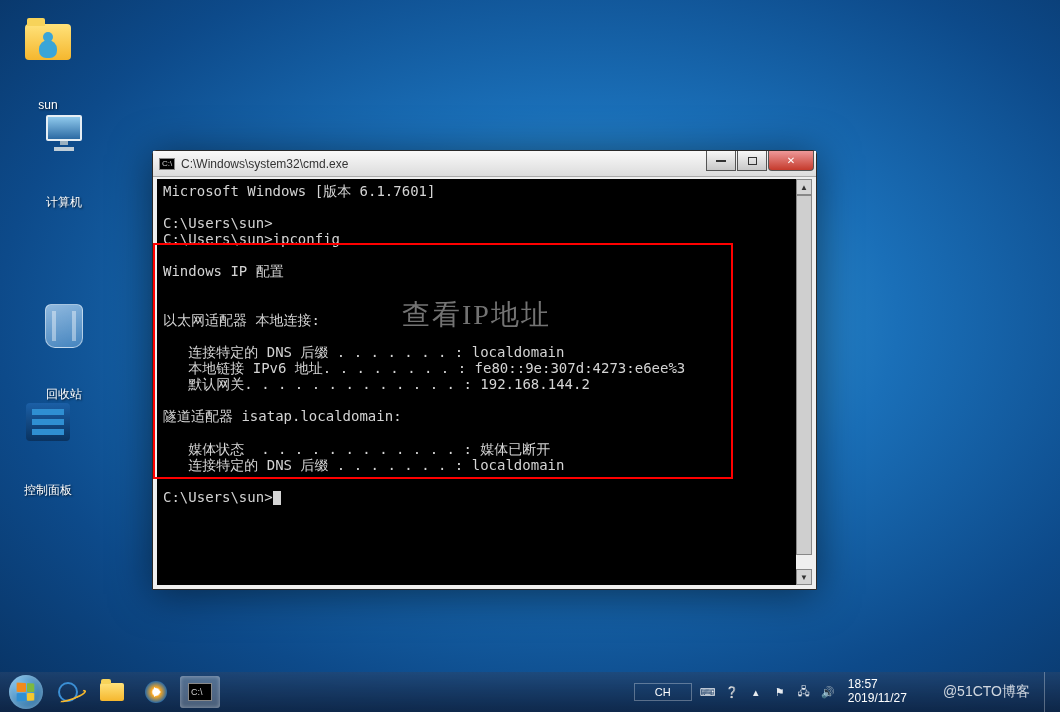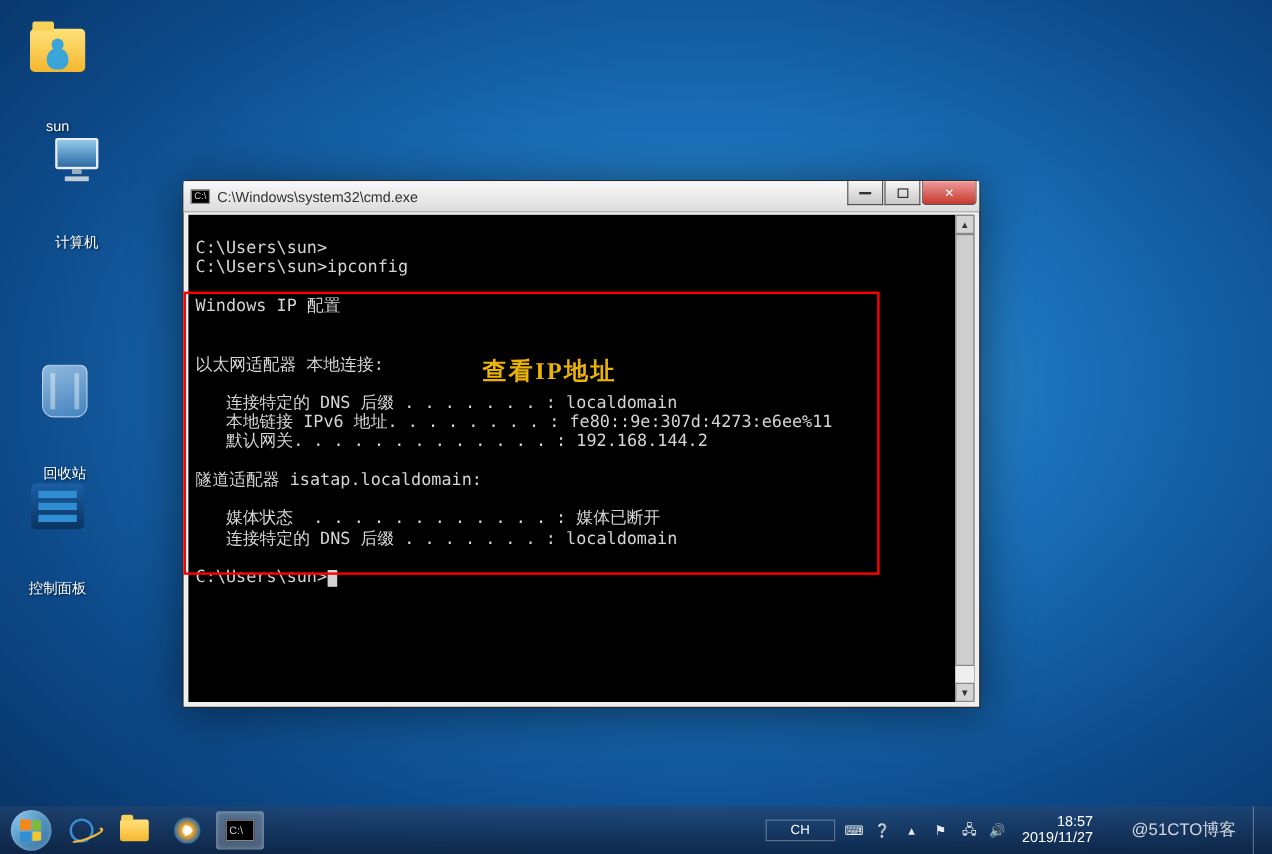--- a/index.html
+++ b/index.html
@@ -55,21 +55,21 @@
 .win-min span{border-bottom:2px solid #333;width:10px;height:0;display:block;}
 .win-max span{border:1.5px solid #333;width:9px;height:8px;display:block;}
 
 .cmd-body{position:absolute;top:28px;left:4px;right:4px;bottom:4px;background:#000;font-family:"NSimSun","SimSun","Consolas",monospace;font-size:14px;color:#d4d4d4;line-height:1.15;padding:4px 6px;}
 .cmd-body pre{white-space:pre;font-family:inherit;}
 .scrollbar{position:absolute;top:28px;right:4px;bottom:4px;width:16px;background:#efefef;}
 .scroll-arrow{height:16px;background:#d4d4d4;border:1px solid #888;display:flex;align-items:center;justify-content:center;font-size:8px;color:#333;}
 .scroll-thumb{position:absolute;top:16px;left:0;right:0;height:360px;background:#cfcfcf;border:1px solid #888;}
 
 .red-box{position:absolute;border:2px solid #ff0000;pointer-events:none;}
-.red-label{position:absolute;color:#eab308;font-family:"SimSun","Microsoft YaHei";font-size:20px;letter-spacing:2px;pointer-events:none;font-weight:bold;}
+.red-label{position:absolute;color:#737373;font-family:"SimSun","Microsoft YaHei";font-size:28px;letter-spacing:2px;pointer-events:none;}
 .cursor{display:inline-block;width:8px;height:14px;background:#d4d4d4;vertical-align:text-bottom;}
 
 
 .taskbar{position:absolute;bottom:0;left:0;right:0;height:40px;background:linear-gradient(rgba(40,70,110,0.6),rgba(15,35,65,0.85));display:flex;align-items:center;padding:0 6px;backdrop-filter:blur(2px);}
 .start-orb{width:40px;height:40px;display:flex;align-items:center;justify-content:center;cursor:pointer;}
 .orb{width:34px;height:34px;border-radius:50%;background:radial-gradient(circle at 30% 30%,#7fc3ef,#1a5a8e);box-shadow:0 0 6px rgba(255,255,255,0.4) inset;position:relative;overflow:hidden;}
 .orb .flag{position:absolute;top:8px;left:8px;width:18px;height:18px;display:grid;grid-template-columns:1fr 1fr;grid-template-rows:1fr 1fr;gap:1px;transform:perspective(30px) rotateY(12deg);}
 .orb .q{border-radius:1px;} .q1{background:#f08a1d;} .q2{background:#7db93f;} .q3{background:#2f8fd2;} .q4{background:#f5c72e;}
 .task-item{height:32px;margin:0 2px;padding:0 8px;display:flex;align-items:center;border-radius:3px;cursor:pointer;}
 .task-item.pinned{background:transparent;}
@@ -78,22 +78,22 @@
 .ie-ico{width:20px;height:20px;border:2px solid #3b8fd4;border-radius:50%;position:relative;}
 .ie-ico:after{content:"";position:absolute;top:8px;left:-3px;width:26px;height:4px;border:2px solid #f6b82e;border-radius:50%;border-top-color:transparent;border-left-color:transparent;transform:rotate(-20deg);}
 .explorer-ico{width:24px;height:18px;background:linear-gradient(#ffe27a,#f5b72e);border-radius:2px;position:relative;}
 .explorer-ico:before{content:"";position:absolute;top:-4px;left:1px;width:10px;height:5px;background:#f7d35a;border-radius:2px 2px 0 0;}
 .wmp-ico{width:22px;height:22px;border-radius:50%;background:radial-gradient(circle,#fff 20%,#f5a623 30%,#2c6aa3 70%);display:flex;align-items:center;justify-content:center;}
 .wmp-ico:after{content:"";width:0;height:0;border-left:7px solid #fff;border-top:5px solid transparent;border-bottom:5px solid transparent;margin-left:2px;}
 .cmd-ico{width:24px;height:18px;background:#000;border:1px solid #888;color:#ccc;font-size:9px;display:flex;align-items:center;padding-left:2px;}
 
 .tray{margin-left:auto;display:flex;align-items:center;gap:8px;color:#fff;font-size:11px;}
 .tray .tic{width:16px;height:16px;display:flex;align-items:center;justify-content:center;opacity:0.9;}
-.clock{text-align:right;line-height:1.15;font-size:12px;margin-left:4px;margin-right:2px;}
-.watermark{color:rgba(255,255,255,0.8);font-size:14px;margin-left:22px;}
+.clock{text-align:left;line-height:1.15;font-size:12px;margin-left:4px;margin-right:16px;}
+.watermark{color:rgba(255,255,255,0.8);font-size:14px;margin-left:12px;}
 .showdesk{width:10px;height:40px;border-left:1px solid rgba(255,255,255,0.3);margin-left:6px;cursor:pointer;}
 .lang{padding:2px 20px;border:1px solid rgba(255,255,255,0.3);font-size:11px;}
 </style>
 </head>
 <body>
 
 <div class="desktop">
 
   <div class="desktop-icon" style="top:14px;left:10px">
     <div class="ico">
@@ -109,21 +109,21 @@
         <div class="pc-ico">
           <div class="mon"></div>
           <div class="stand"></div>
           <div class="base"></div>
         </div>
       </div>
     <div class="lbl">计算机</div>
   </div>
 
 
-  <div class="desktop-icon" style="top:302px;left:16px">
+  <div class="desktop-icon" style="top:302px;left:26px">
     <div class="ico">
         <div class="bin-ico"></div>
       </div>
     <div class="lbl">回收站</div>
   </div>
 
   <div class="desktop-icon" style="top:398px;left:10px">
     <div class="ico">
         <div class="cp-ico">
           <div class="row r1"></div>
@@ -143,31 +143,32 @@
             <span></span>
           </div>
         <div class="win-btn win-max">
             <span></span>
           </div>
         <div class="win-btn win-close">✕</div>
       </div>
     </div>
 
     <div class="cmd-body">
+<pre>Microsoft Windows [版本 6.1.7601]</pre>
 <pre> </pre>
 <pre>C:\Users\sun&gt;</pre>
 <pre>C:\Users\sun&gt;ipconfig</pre>
 <pre> </pre>
 <pre>Windows IP 配置</pre>
 <pre> </pre>
 <pre> </pre>
 <pre>以太网适配器 本地连接:</pre>
 <pre> </pre>
 <pre>   连接特定的 DNS 后缀 . . . . . . . : localdomain</pre>
-<pre>   本地链接 IPv6 地址. . . . . . . . : fe80::9e:307d:4273:e6ee%11</pre>
+<pre>   本地链接 IPv6 地址. . . . . . . . : fe80::9e:307d:4273:e6ee%3</pre>
 <pre>   默认网关. . . . . . . . . . . . . : 192.168.144.2</pre>
 <pre> </pre>
 <pre>隧道适配器 isatap.localdomain:</pre>
 <pre> </pre>
 <pre>   媒体状态  . . . . . . . . . . . . : 媒体已断开</pre>
 <pre>   连接特定的 DNS 后缀 . . . . . . . : localdomain</pre>
 <pre> </pre>
 <pre><span>C:\Users\sun&gt;</span><span class="cursor"></span></pre>
 
       <div class="red-box" style="top:64px;left:-4px;width:580px;height:236px"></div>

